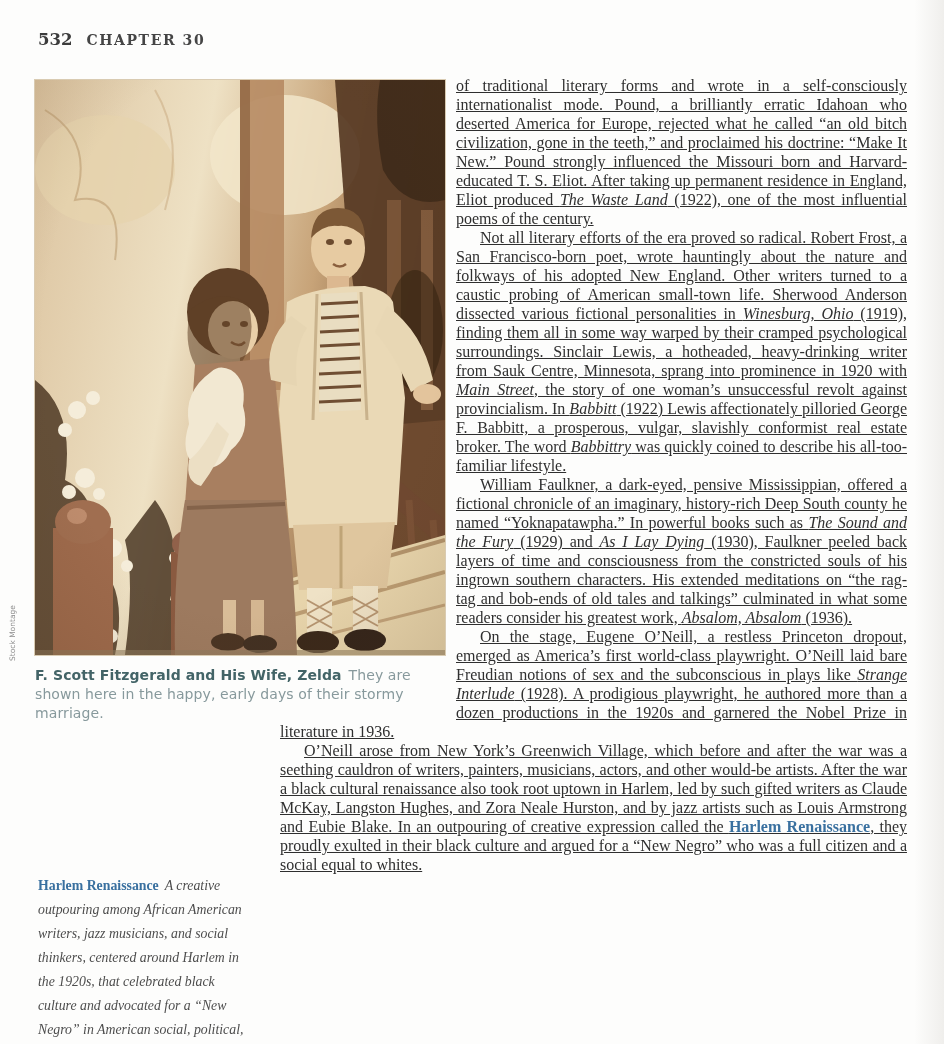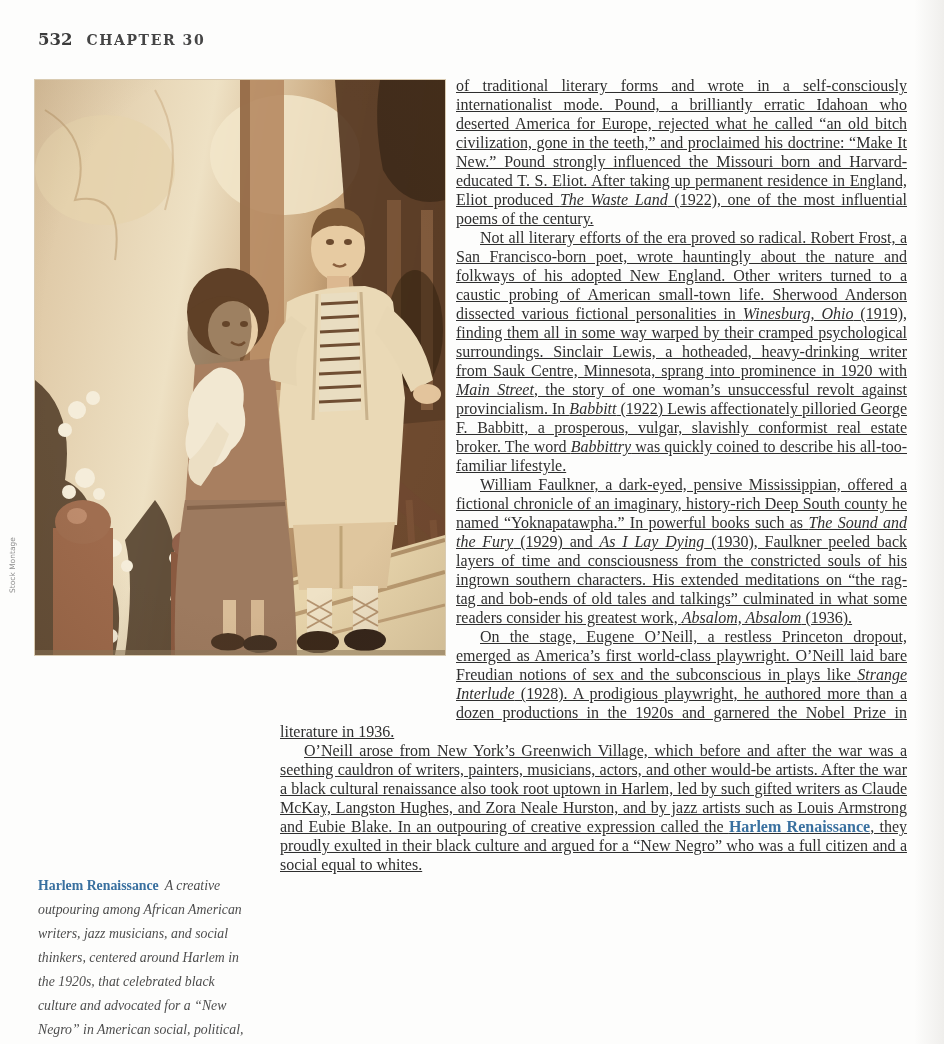--- a/index.html
+++ b/index.html
@@ -175,20 +175,23 @@
             <path d="M318,518 l25,14 M318,532 l25,-14 M318,532 l25,14 M318,546 l25,-14"></path>
           </g>
 
           <ellipse cx="283" cy="562" rx="21" ry="11" fill="#3a281a"></ellipse>
           <ellipse cx="330" cy="560" rx="21" ry="11" fill="#33241a"></ellipse>
 
           <rect x="0" y="570" width="410" height="5" fill="#8e7a5c" opacity="0.55"></rect>
           <rect x="0" y="0" width="410" height="575" fill="url(#vig)"></rect>
         </svg>
 
+        <figcaption class="caption">
+          <span class="cap-title">F. Scott Fitzgerald and His Wife, Zelda</span><span class="cap-text">They are shown here in the happy, early days of their stormy marriage.</span>
+        </figcaption>
       </figure>
     </div>
 
   <p class=""><span>of traditional literary forms and wrote in a self-consciously internationalist mode. Pound, a brilliantly erratic Idahoan who deserted America for Europe, rejected what he called “an old bitch civilization, gone in the teeth,” and proclaimed his doctrine: “Make It New.” Pound strongly influenced the Missouri born and Harvard-educated T. S. Eliot. After taking up permanent residence in England, Eliot produced </span><span class="it">The Waste Land</span><span> (1922), one of the most influential poems of the century.</span></p>
       <p class="indent"><span>Not all literary efforts of the era proved so radical. Robert Frost, a San Francisco-born poet, wrote hauntingly about the nature and folkways of his adopted New England. Other writers turned to a caustic probing of American small-town life. Sherwood Anderson dissected various fictional personalities in </span><span class="it">Winesburg, Ohio</span><span> (1919), finding them all in some way warped by their cramped psychological surroundings. Sinclair Lewis, a hotheaded, heavy-drinking writer from Sauk Centre, Minnesota, sprang into prominence in 1920 with </span><span class="it">Main Street</span><span>, the story of one woman’s unsuccessful revolt against provincialism. In </span><span class="it">Babbitt</span><span> (1922) Lewis affectionately pilloried George F. Babbitt, a prosperous, vulgar, slavishly conformist real estate broker. The word </span><span class="it">Babbittry</span><span> was quickly coined to describe his all-too-familiar lifestyle.</span></p>
       <p class="indent"><span>William Faulkner, a dark-eyed, pensive Mississippian, offered a fictional chronicle of an imaginary, history-rich Deep South county he named “Yoknapatawpha.” In powerful books such as </span><span class="it">The Sound and the Fury</span><span> (1929) and </span><span class="it">As I Lay Dying</span><span> (1930), Faulkner peeled back layers of time and consciousness from the constricted souls of his ingrown southern characters. His extended meditations on “the rag-tag and bob-ends of old tales and talkings” culminated in what some readers consider his greatest work, </span><span class="it">Absalom, Absalom</span><span> (1936).</span></p>
       <p class="indent"><span>On the stage, Eugene O’Neill, a restless Princeton dropout, emerged as America’s first world-class playwright. O’Neill laid bare Freudian notions of sex and the subconscious in plays like </span><span class="it">Strange Interlude</span><span> (1928). A prodigious playwright, he authored more than a dozen productions in the 1920s and garnered the Nobel Prize in literature in 1936.</span></p>
       <p class="indent"><span>O’Neill arose from New York’s Greenwich Village, which before and after the war was a seething cauldron of writers, painters, musicians, actors, and other would-be artists. After the war a black cultural renaissance also took root uptown in Harlem, led by such gifted writers as Claude McKay, Langston Hughes, and Zora Neale Hurston, and by jazz artists such as Louis Armstrong and Eubie Blake. In an outpouring of creative expression called the </span><span class="term-inline">Harlem Renaissance</span><span>, they proudly exulted in their black culture and argued for a “New Negro” who was a full citizen and a social equal to whites.</span></p>
     </div>
 

